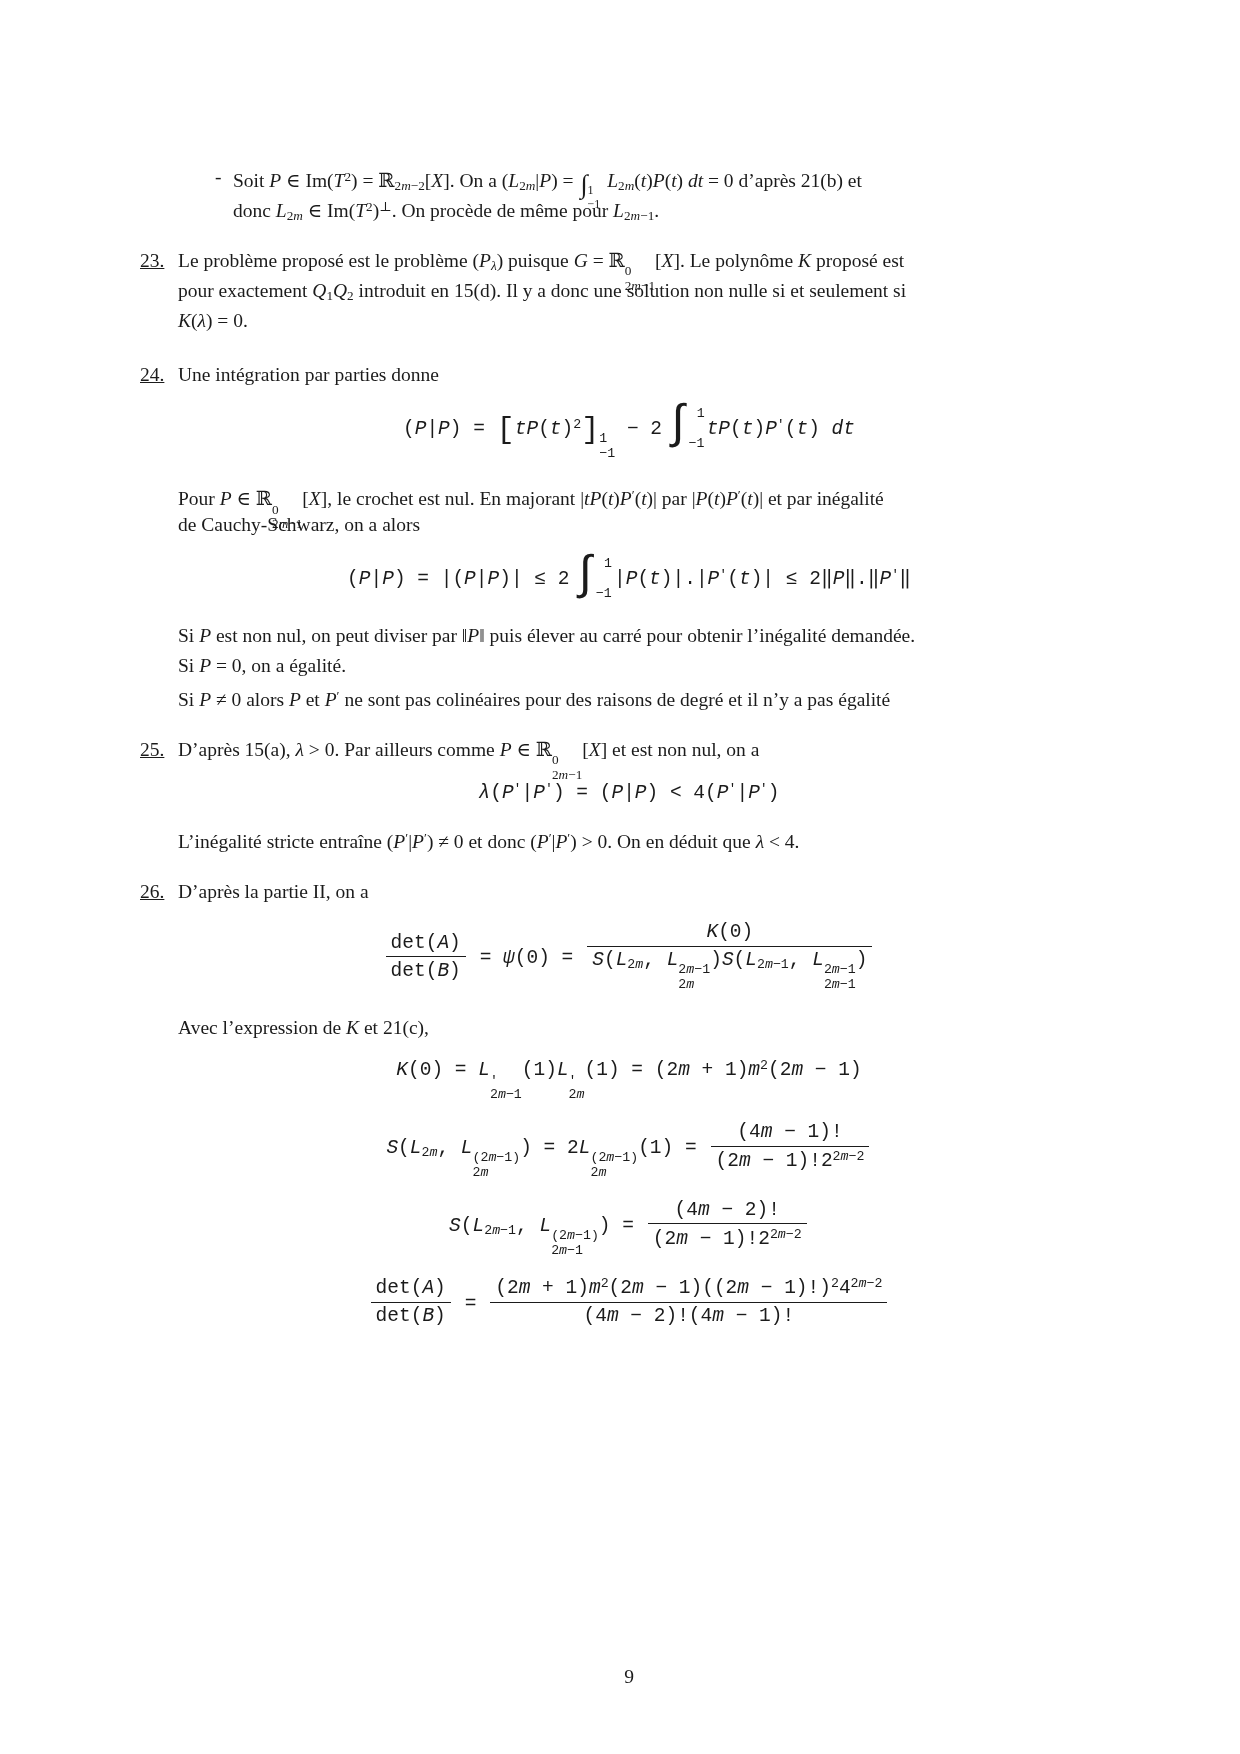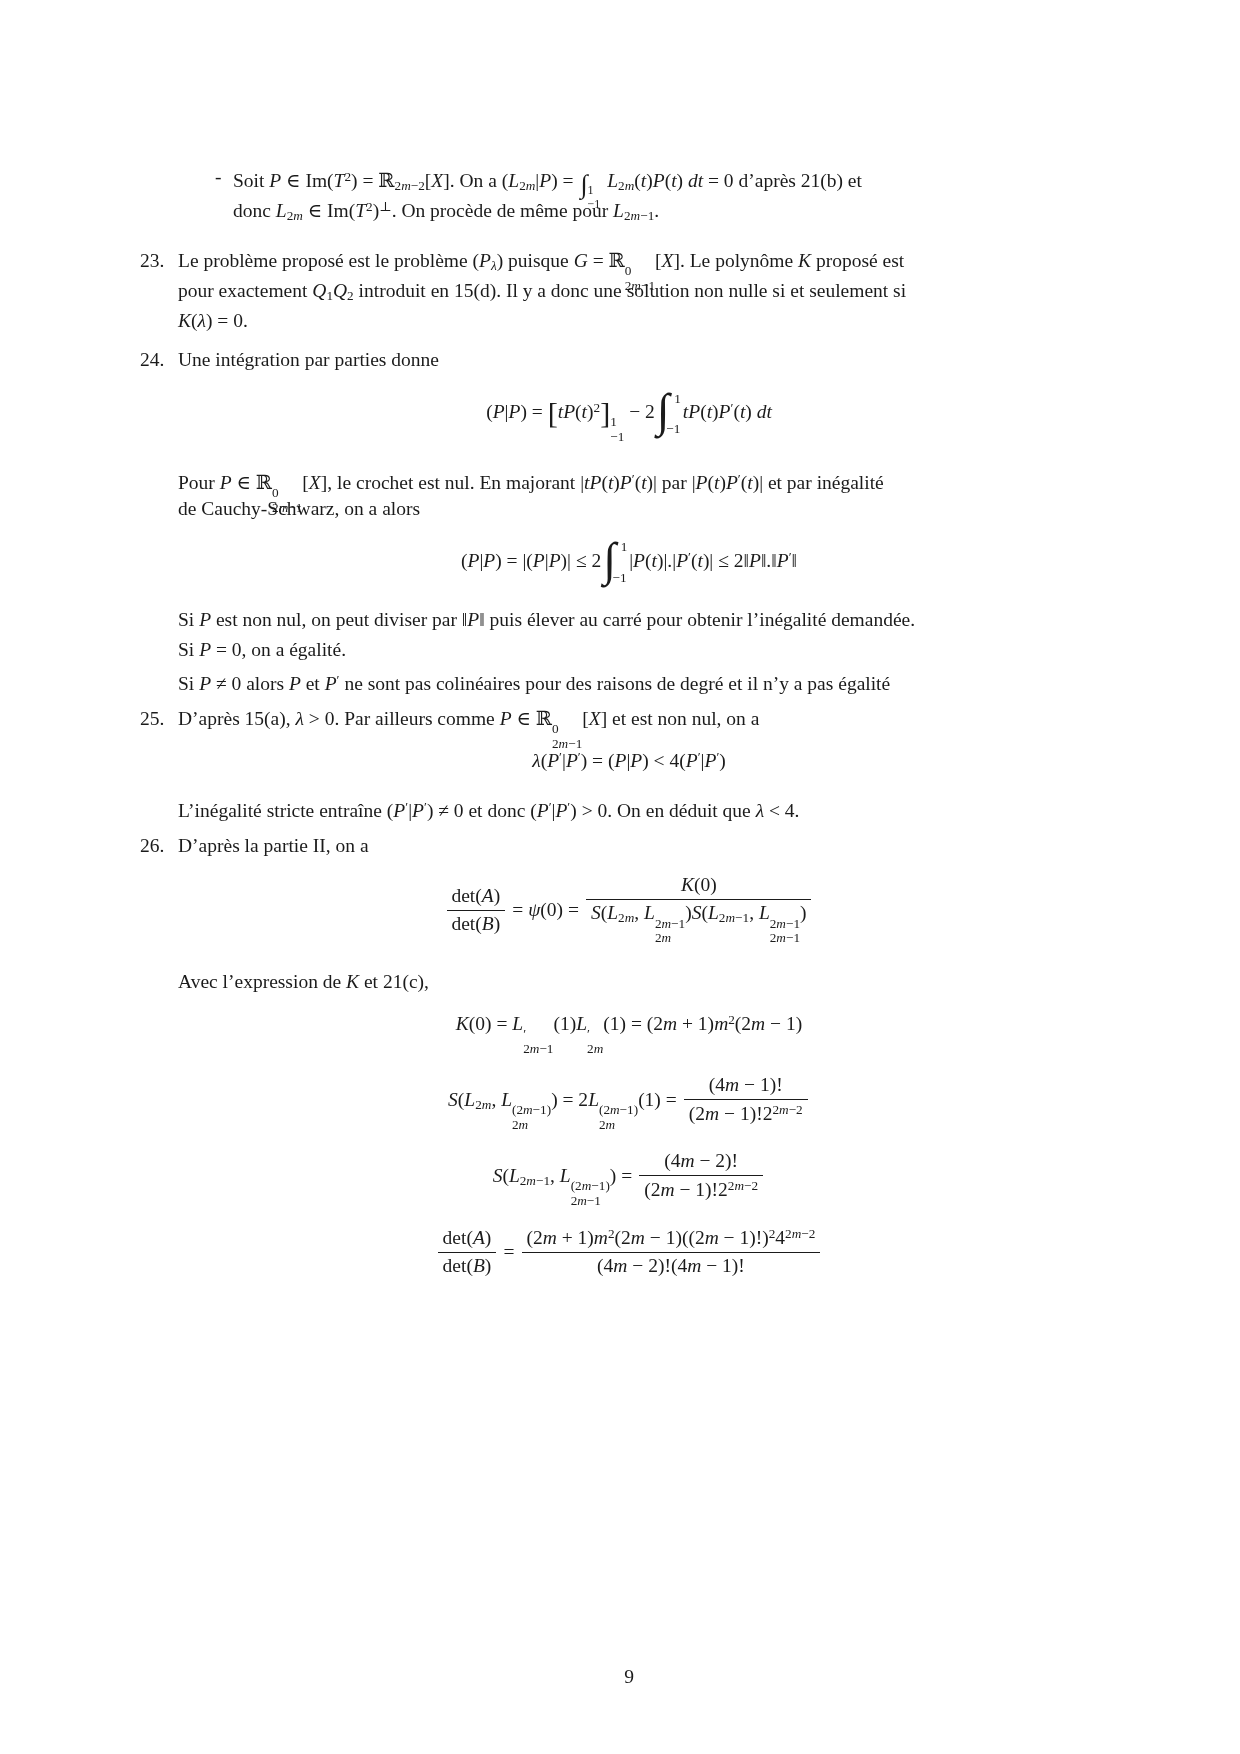--- a/index.html
+++ b/index.html
@@ -3,27 +3,27 @@
 <meta charset="utf-8">
 <style>
   html,body{margin:0;padding:0;background:#ffffff;}
   .page{position:relative;width:1240px;height:1754px;background:#ffffff;
         font-family:"Liberation Serif","DejaVu Serif","DejaVu Sans",serif;
         color:#1b1b1b;font-size:19.5px;}
   .tb{position:absolute;left:140px;top:160px;width:978px;}
   .ln{height:30px;line-height:30px;white-space:nowrap;}
   .bullet{position:relative;padding-left:93px;margin-top:2px;}
   .bullet .dash{position:absolute;left:75px;top:0;line-height:30px;}
-  .li{display:flex;margin-top:9px;}
+  .li{display:flex;margin-top:24px;}
   .bullet + .li{margin-top:24px;}
-  .li-label{flex:0 0 38px;line-height:30px;}
+  .li-label{flex:0 0 38px;line-height:30px;text-decoration:underline;}
   .li-body{flex:1;min-width:0;}
   .para{margin-left:38px;}
   .eq{text-align:center;white-space:nowrap;margin:15px 0 19px;line-height:1.15;}
-  .eq-inner{display:inline-block;vertical-align:middle;}
+  .eq-inner{display:inline-block;vertical-align:middle;font-family:Liberation Mono, monospace;}
   .mi{font-style:italic;}
   .mn,.rm{font-style:normal;}
   .cal{font-style:italic;}
   .sup{font-size:68%;vertical-align:0.45em;}
   .sub{font-size:68%;vertical-align:-0.22em;}
   .ss{display:inline-flex;flex-direction:column;align-items:flex-start;
       font-size:68%;line-height:1.12;vertical-align:-0.62em;text-align:left;}
   .ss .up,.ss .dn{display:block;}
   .frac{display:inline-block;vertical-align:middle;text-align:center;position:relative;top:-0.08em;margin:0 0.12em;}
   .frac .num{display:block;padding:0 0.25em 0.12em;border-bottom:1.3px solid currentColor;}

